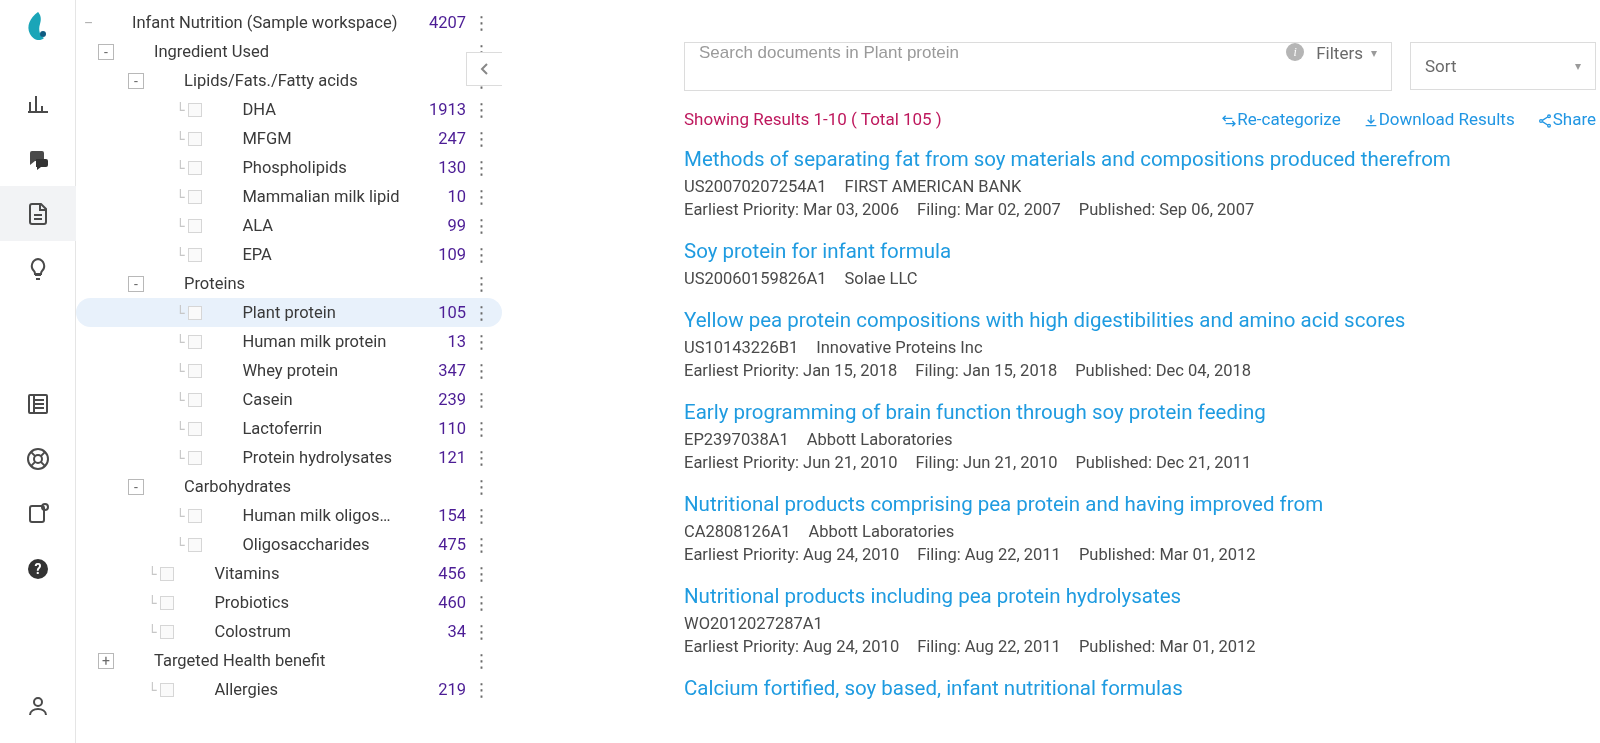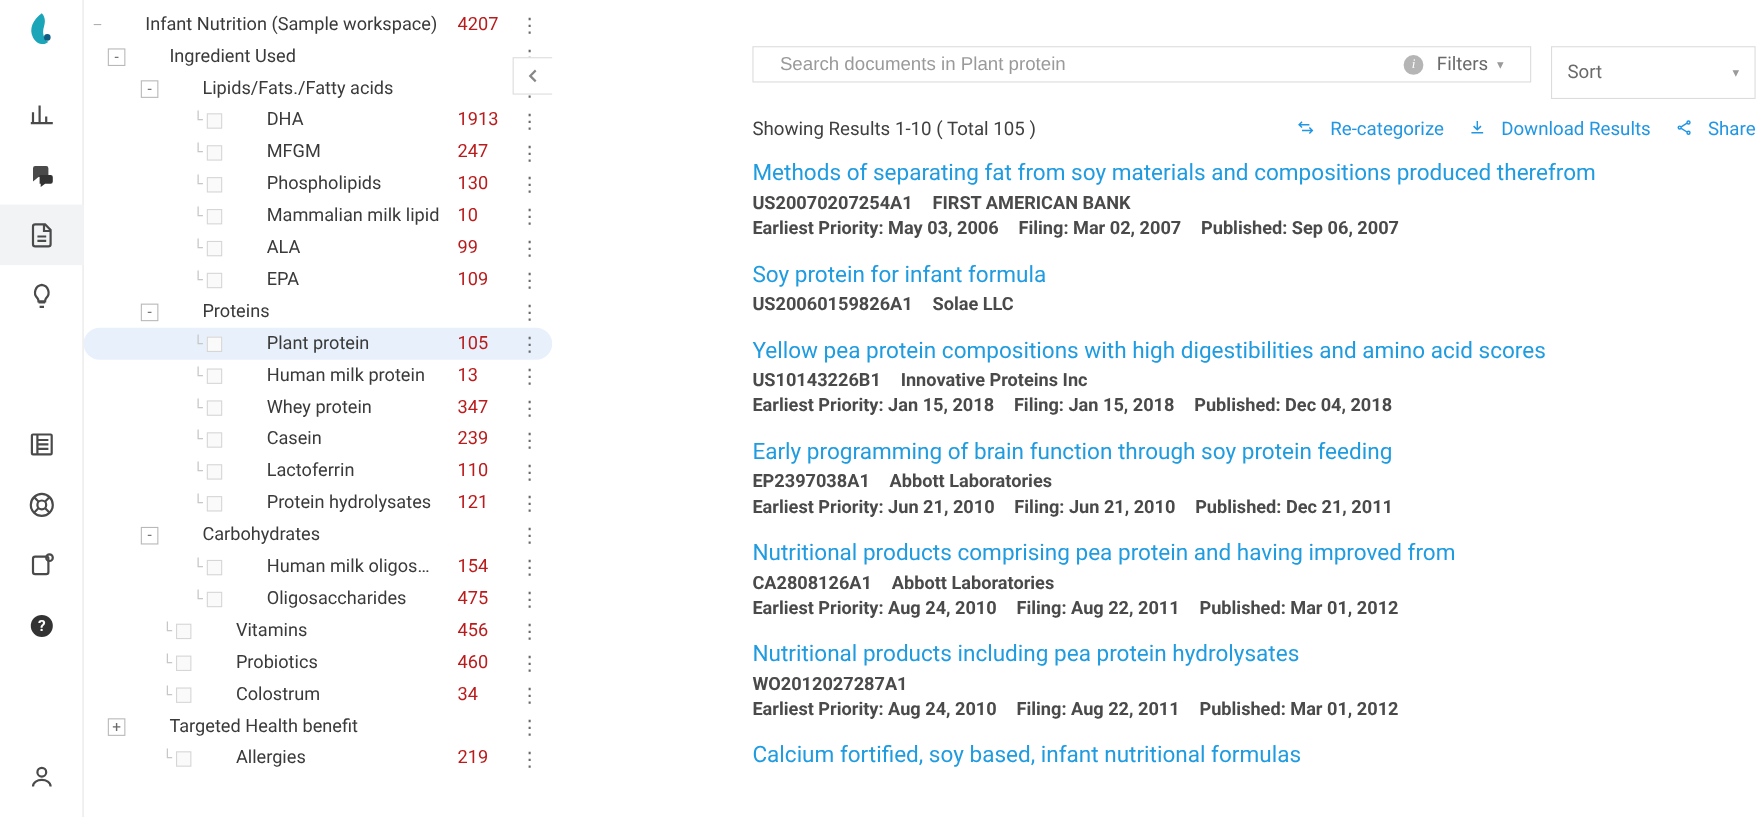--- a/index.html
+++ b/index.html
@@ -87,21 +87,22 @@
 .tree-label {
   flex: 1;
   white-space: nowrap;
   overflow: hidden;
   text-overflow: ellipsis;
   cursor: pointer;
   margin-left: 32px;
 }
 .tree-count {
   width: 50px;
-  color: #b91c1c;
+  text-align: right;
+  color: #4c1d95;
   flex-shrink: 0;
 }
 .tree-dots {
   width: 30px;
   text-align: center;
   color: #6a6a6a;
   font-size: 18px;
   cursor: pointer;
   flex-shrink: 0;
   letter-spacing: -1px;
@@ -133,24 +134,24 @@
   position: relative;
   overflow: hidden;
 }
 .main-top {
   display: flex;
   gap: 18px;
   margin-bottom: 18px;
 }
 .search-wrap {
   flex: 1;
-  height: 33px;
+  height: 49px;
   border: 1px solid #dcdcdc;
-  display: flex; align-items: center;
-  padding: 0 24px;
+  display: flex; align-items: flex-start;
+  padding: 0 14px;
   gap: 12px;
 }
 .search-input {
   flex: 1;
   border: none;
   outline: none;
   font-size: 17px;
   color: #444;
 }
 .search-input::placeholder { color: #9a9a9a; }
@@ -181,46 +182,46 @@
   font-size: 17px;
   cursor: pointer;
 }
 
 .results-bar {
   display: flex;
   align-items: center;
   font-size: 17px;
   margin-bottom: 18px;
 }
-.results-count { color: #404040; }
+.results-count { color: #be185d; }
 .results-actions {
   margin-left: auto;
   display: flex;
   gap: 22px;
 }
 .action-link {
   color: #2196e3;
-  display: flex; align-items: flex-start; gap: 14px;
+  display: flex; align-items: flex-end; gap: 0;
   cursor: pointer;
 }
 .action-link svg { width: 16px; height: 16px; }
 
 .result-item { margin-bottom: 20px; }
 .result-title {
   color: #1f9be0;
   font-size: 20.5px;
   margin-bottom: 6px;
   cursor: pointer;
 }
 .result-meta {
   color: #4a4a4a;
   font-size: 16.5px;
   margin-bottom: 4px;
 }
-.result-meta .seg { margin-right: 18px; font-weight: bold; }
+.result-meta .seg { margin-right: 18px; }
 .chev { font-size: 12px; color: #9a9a9a; }
 </style>
 </head>
 <body>
 
 <div class="left-rail">
   <div class="rail-logo">
     <svg viewBox="0 0 36 36">
         <path d="M18 2 C10 8 6 16 10 24 C13 30 20 32 24 28 C20 26 18 20 20 14 C22 8 20 4 18 2 Z" fill="#1aa5b8"></path>
         <circle cx="23" cy="24" r="3" fill="#0f5c82"></circle>
@@ -517,21 +518,21 @@
           </svg>
         <span>Share</span>
       </span>
     </div>
   </div>
 
   <div id="results-list">
       <div class="result-item">
         <div class="result-title">Methods of separating fat from soy materials and compositions produced therefrom</div>
         <div class="result-meta"><span class="seg">US20070207254A1</span><span class="seg">FIRST AMERICAN BANK</span></div>
-        <div class="result-meta"><span class="seg">Earliest Priority: May 03, 2006</span><span class="seg">Filing: Mar 02, 2007</span><span class="seg">Published: Sep 06, 2007</span></div>
+        <div class="result-meta"><span class="seg">Earliest Priority: Mar 03, 2006</span><span class="seg">Filing: Mar 02, 2007</span><span class="seg">Published: Sep 06, 2007</span></div>
       </div>
       <div class="result-item">
         <div class="result-title">Soy protein for infant formula</div>
         <div class="result-meta"><span class="seg">US20060159826A1</span><span class="seg">Solae LLC</span></div>
       </div>
       <div class="result-item">
         <div class="result-title">Yellow pea protein compositions with high digestibilities and amino acid scores</div>
         <div class="result-meta"><span class="seg">US10143226B1</span><span class="seg">Innovative Proteins Inc</span></div>
         <div class="result-meta"><span class="seg">Earliest Priority: Jan 15, 2018</span><span class="seg">Filing: Jan 15, 2018</span><span class="seg">Published: Dec 04, 2018</span></div>
       </div>

